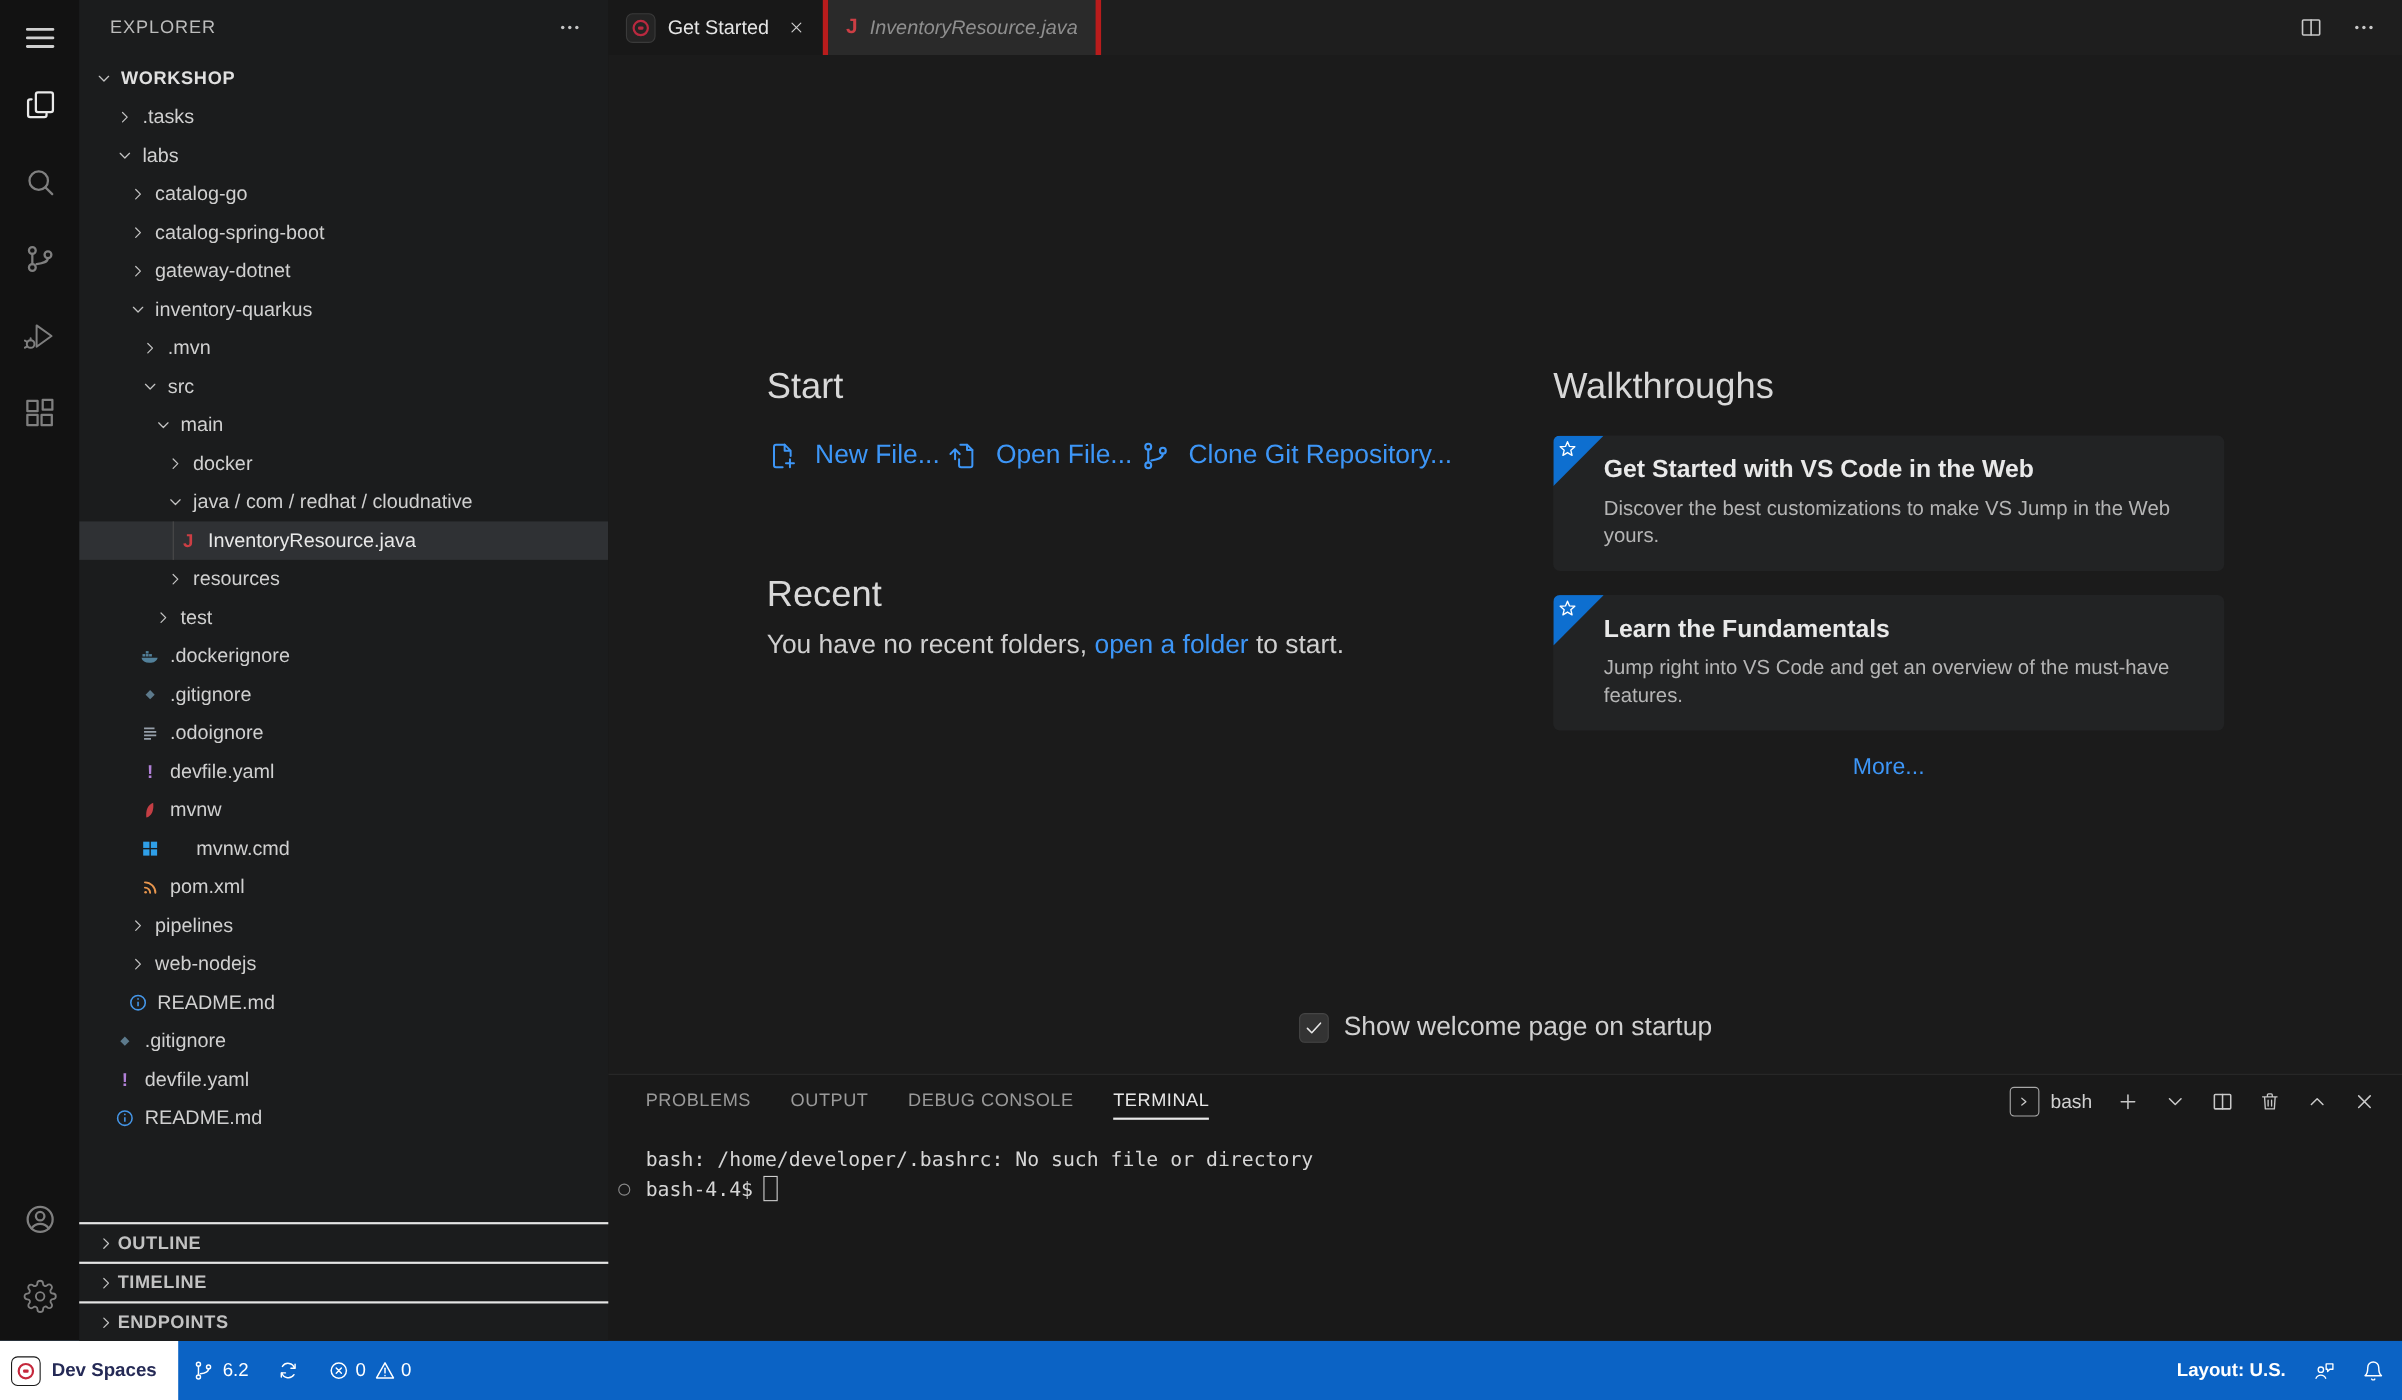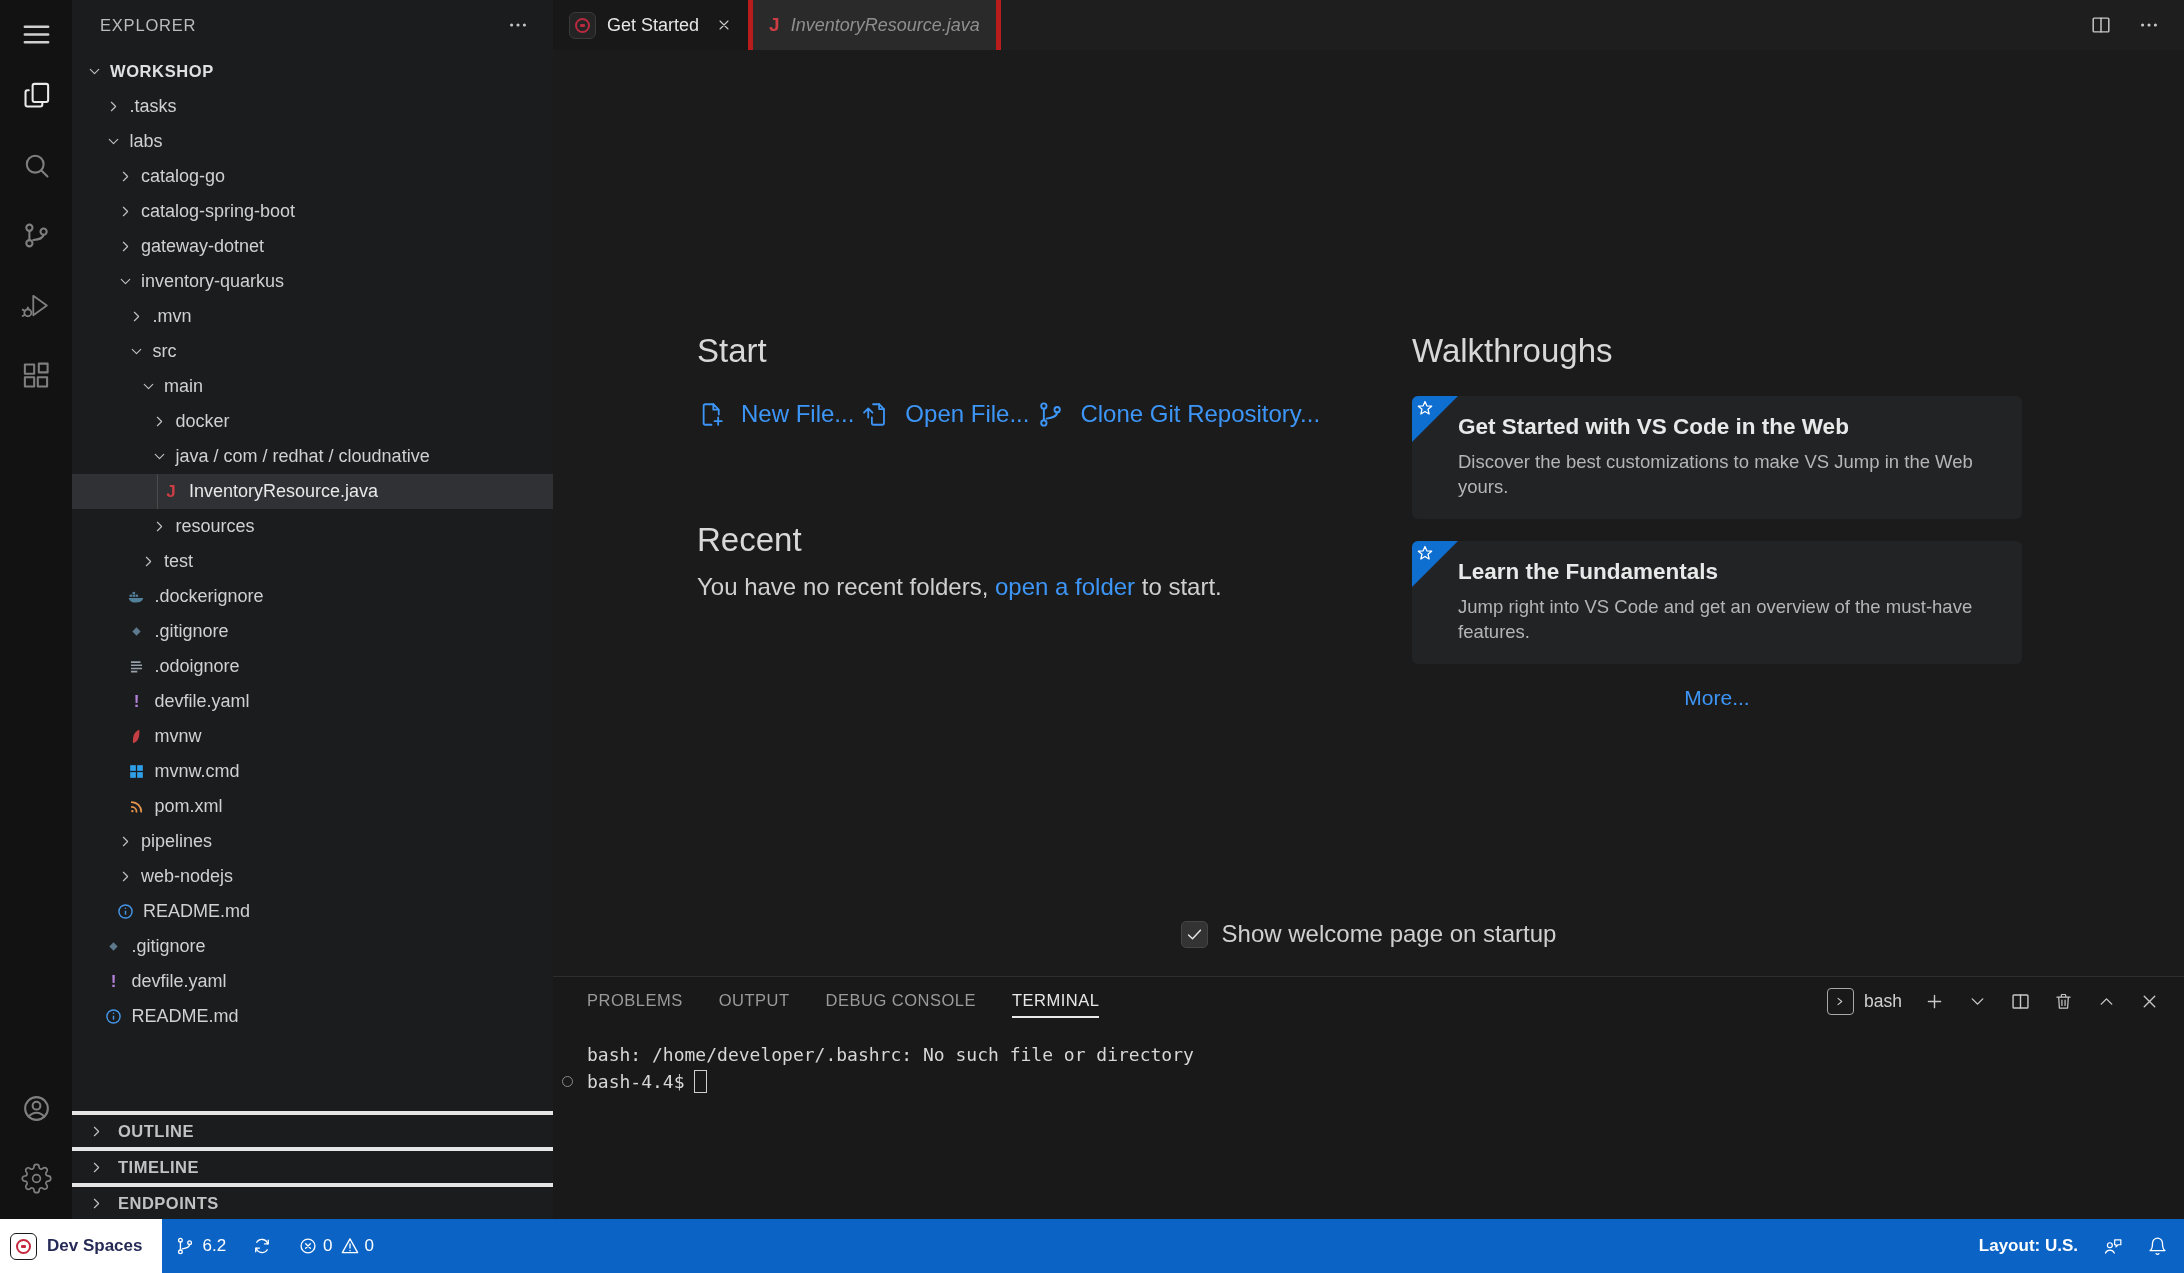--- a/index.html
+++ b/index.html
@@ -29,21 +29,21 @@
   .tree-row.selected { background:#2f3134; color:#e8e8e8; }
   .tree-row.selected .guide { position:absolute; left:85px; top:0; bottom:0; width:1px; background:#4b4b4b; }
   .tree-row.section-head { font-weight:700; font-size:16.5px; letter-spacing:.6px; color:#e0e0e0; }
   .twisty { width:24px; flex:none; display:flex; align-items:center; justify-content:center; color:#c2c2c2; }
   .twisty svg { width:17px; height:17px; }
   .fi { width:24px; flex:none; display:flex; align-items:center; justify-content:center; margin-right:2px; }
   .fi svg { width:19px; height:19px; }
   .fi .glyph { font-weight:700; font-size:17px; line-height:1; }
   .tree-label { padding-left:4px; }
   .sb-panels { flex:none; }
-  .sb-panel { height:36px; border-top:4px solid #e5e5e5; display:flex; align-items:center; gap:12px;
+  .sb-panel { height:36px; border-top:2px solid #e5e5e5; display:flex; align-items:center; gap:1px;
               padding-left:14px; font-weight:700; font-size:16.5px; letter-spacing:.5px; color:#c2c2c2; cursor:pointer; }
   .sb-panel .twisty { width:20px; }
 
   
   .main { flex:1; min-width:0; display:flex; flex-direction:column; }
   .tabbar { height:50px; flex:none; background:#1e1e1e; display:flex; align-items:stretch; }
   .tab { display:flex; align-items:center; gap:11px; padding:0 16px; font-size:18px; cursor:pointer;
          border-right:5px solid #b91c1c; }
   .tab.active { background:#181818; color:#e6e6e6; }
   .tab.inactive { background:#2a2a2a; color:#8f8f8f; }
@@ -353,21 +353,21 @@
             <span class="tree-label">devfile.yaml</span>
           </div>
           <div class="tree-row" style="padding-left: 52.5px;">
             <span class="fi">
               <svg viewBox="0 0 24 24">
                 <path d="M15.5 3.5C9 6 6.8 12 7.6 20.5 13.5 19 16.5 13 15.5 3.5z" fill="#c43e44"></path>
               </svg>
             </span>
             <span class="tree-label">mvnw</span>
           </div>
-          <div class="tree-row" style="padding-left: 52.5px;">
+          <div class="tree-row" style="padding-left: 52.5px; gap: 24px;">
             <span class="fi">
               <svg viewBox="0 0 24 24" fill="#2f9fe8">
                 <rect x="4" y="4" width="7.2" height="7.2"></rect>
                 <rect x="12.8" y="4" width="7.2" height="7.2"></rect>
                 <rect x="4" y="12.8" width="7.2" height="7.2"></rect>
                 <rect x="12.8" y="12.8" width="7.2" height="7.2"></rect>
               </svg>
             </span>
             <span class="tree-label">mvnw.cmd</span>
           </div>

